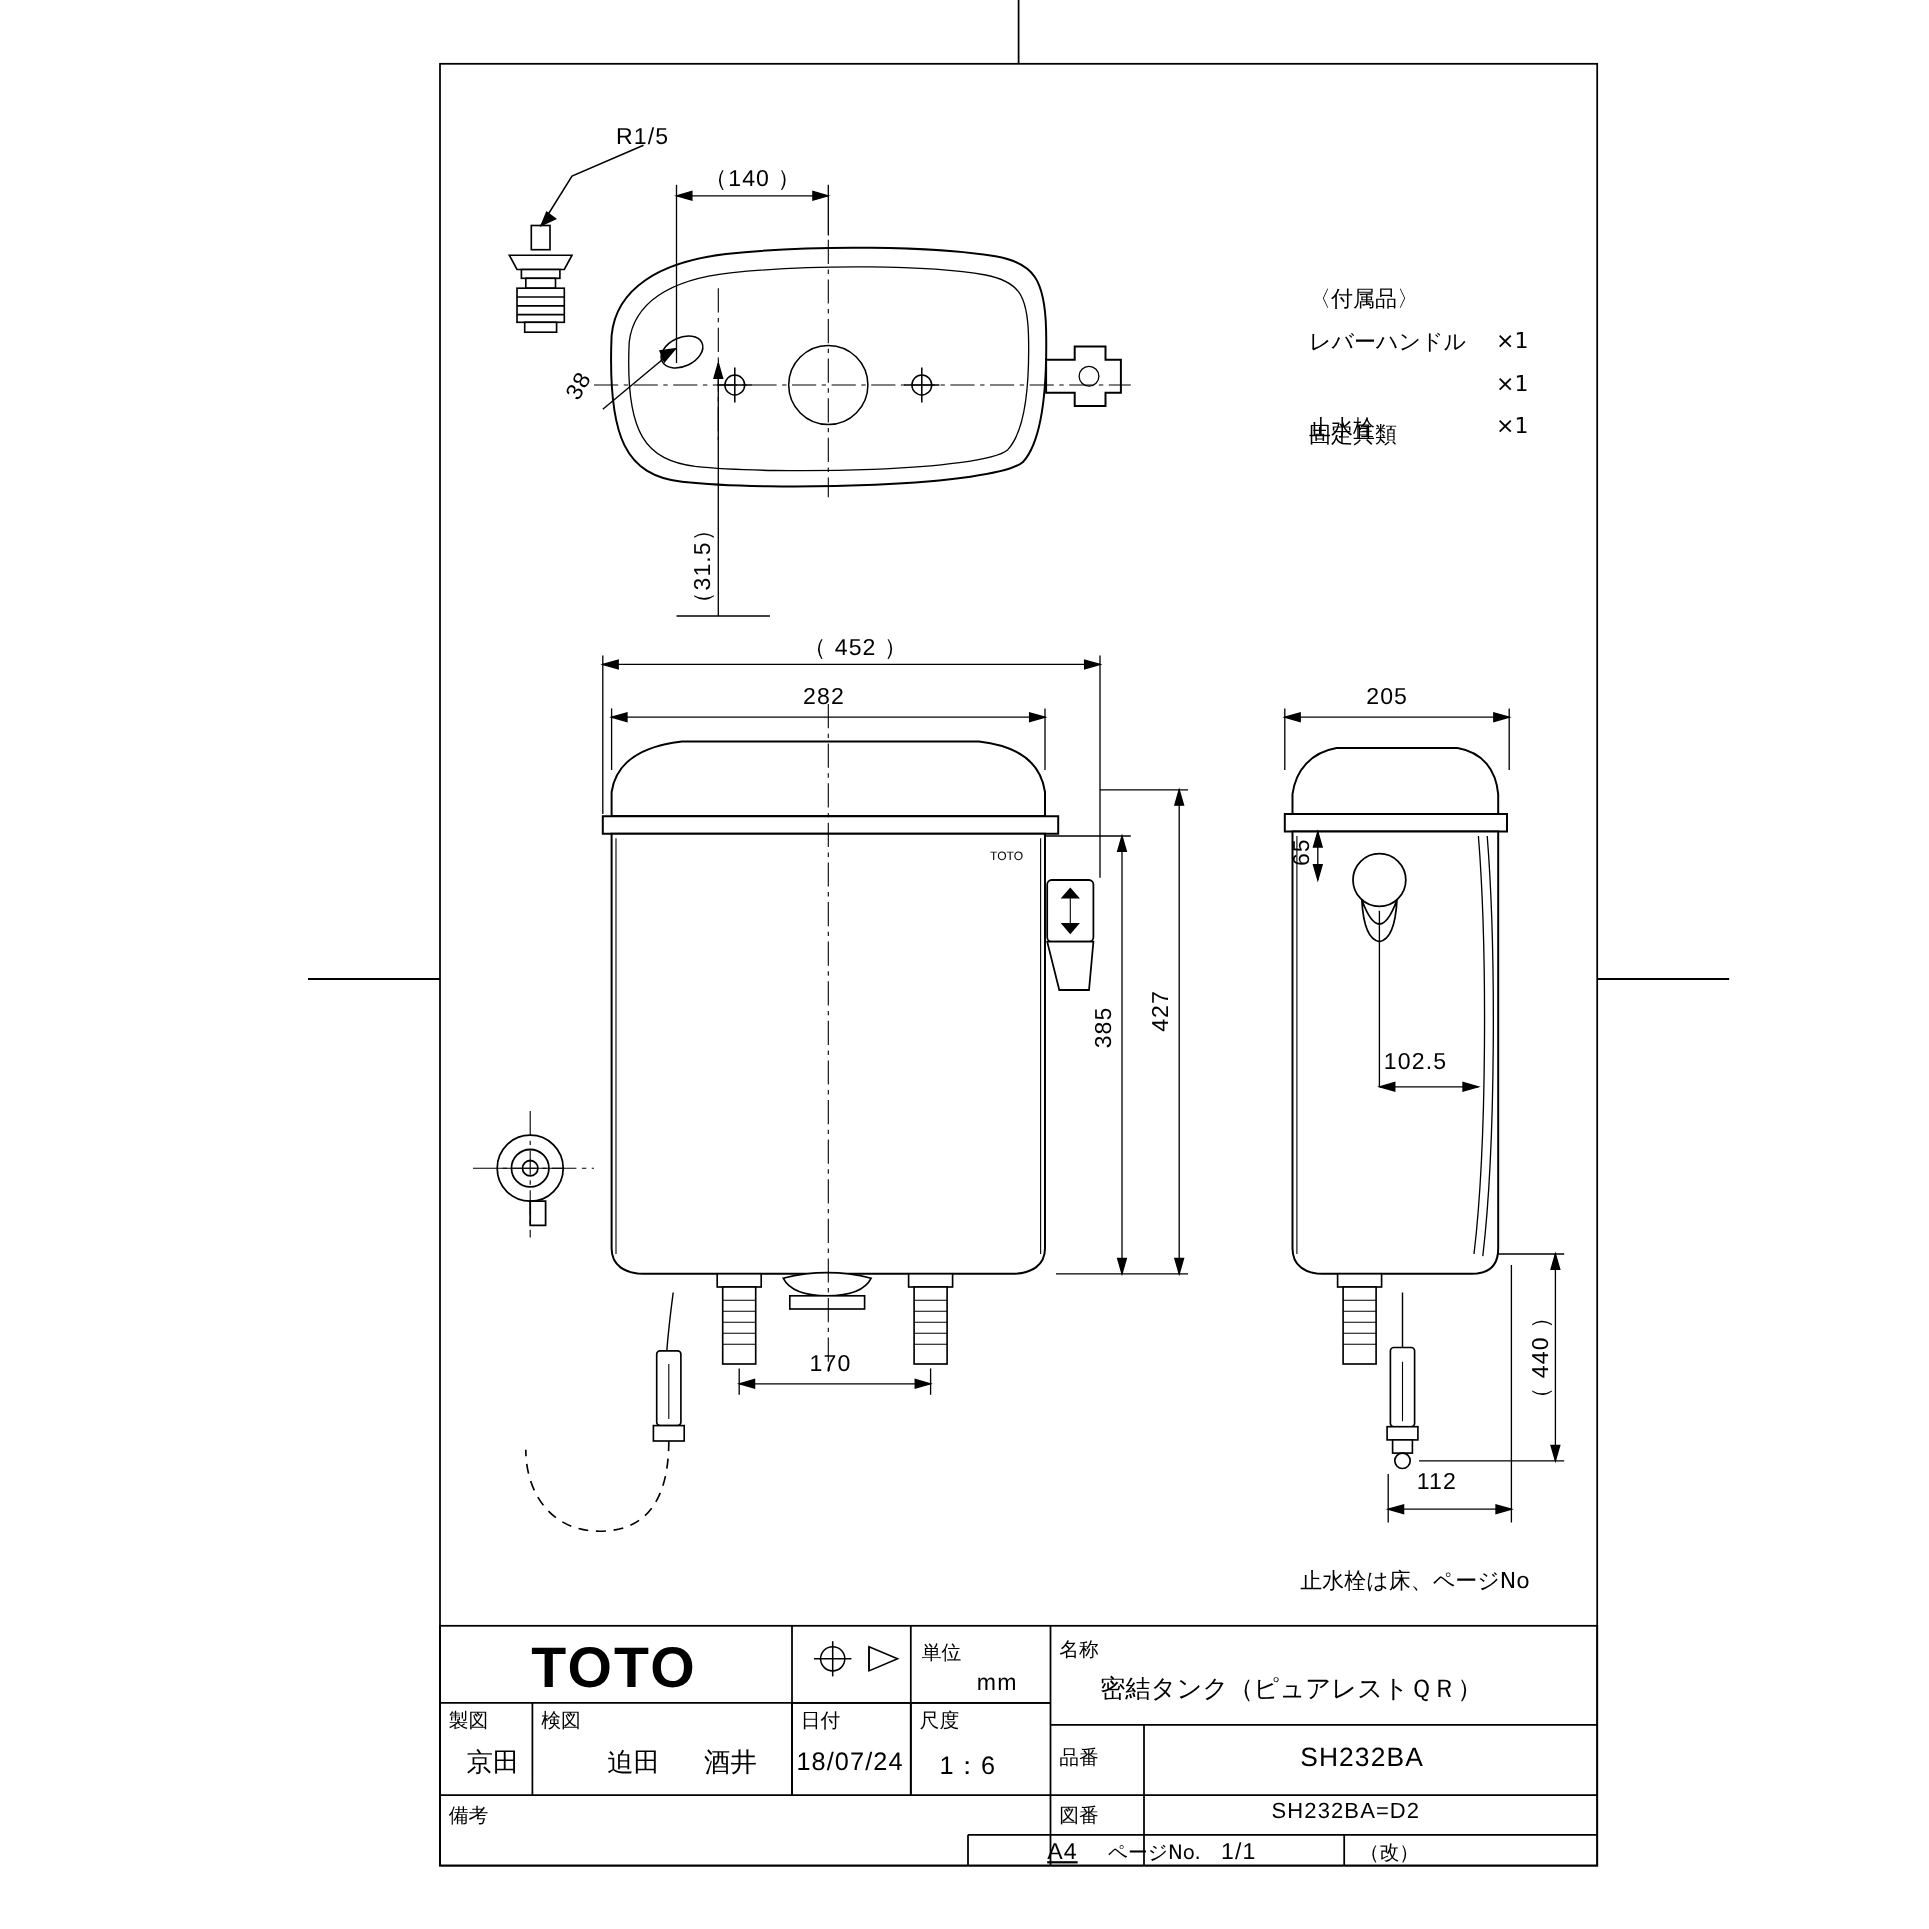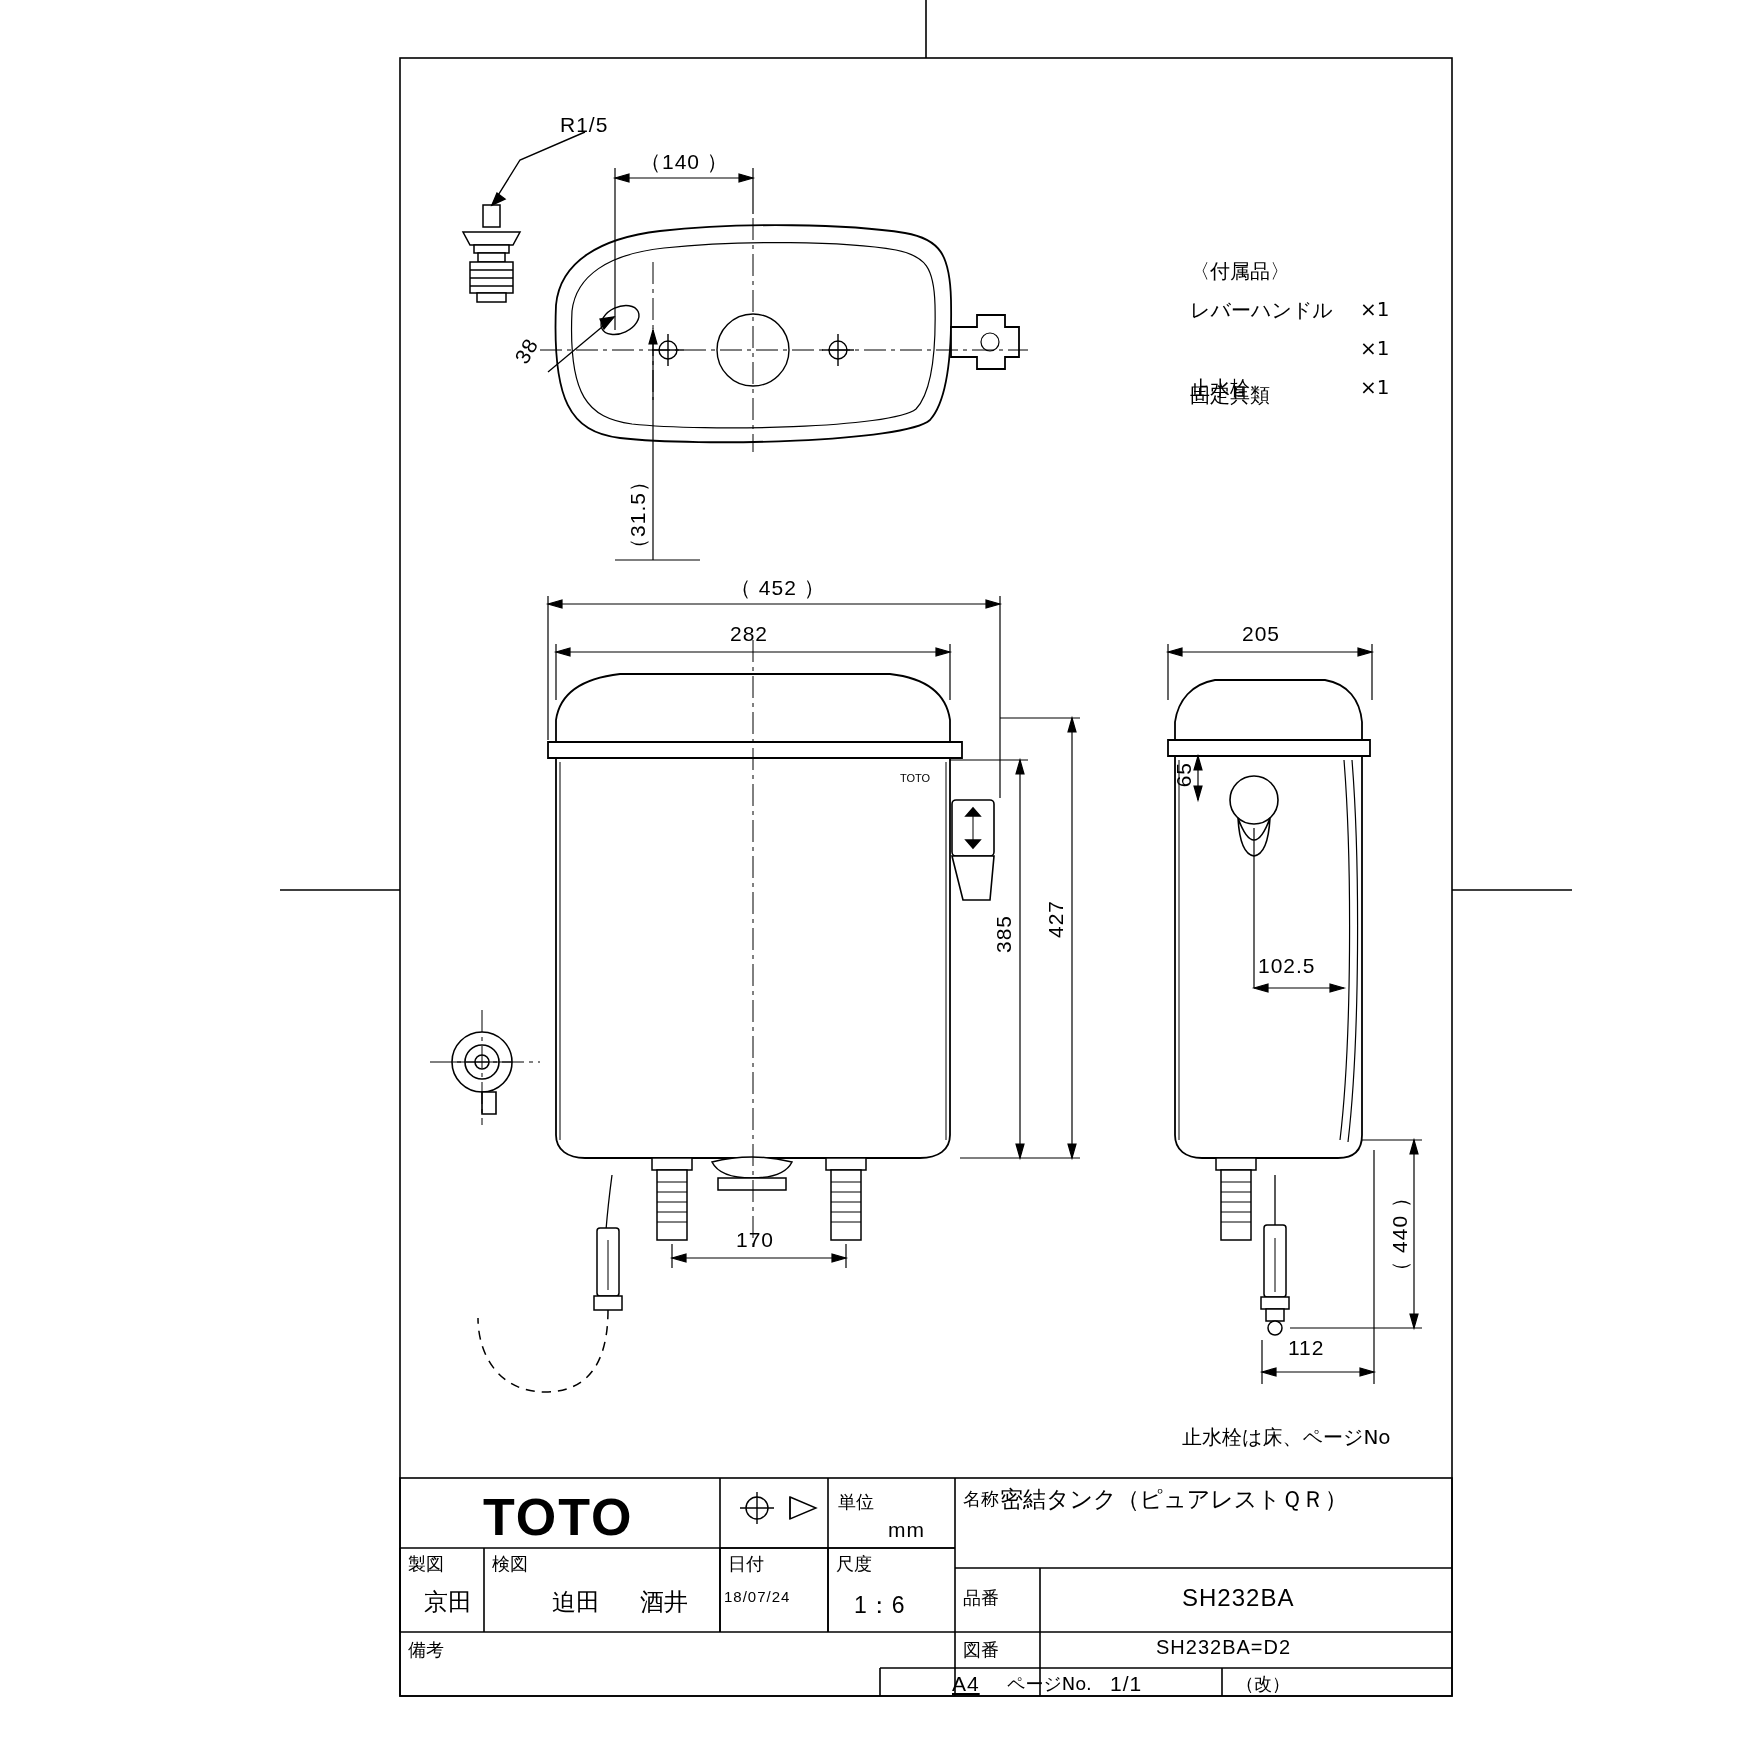--- a/index.html
+++ b/index.html
@@ -326,31 +326,31 @@
   <div class="lbl dim" style="left:1288px;top:1336px;">112</div>
 
   <div class="lbl jp" style="left:1182px;top:1424px;">止水栓は床、ページNo</div>
 
   <div class="lbl toto" style="left:483px;top:1487px;">TOTO</div>
 
   <div class="lbl jp-s" style="left:838px;top:1490px;">単位</div>
   <div class="lbl dim" style="left:888px;top:1518px;">mm</div>
 
   <div class="lbl jp-s" style="left:963px;top:1487px;">名称</div>
-  <div class="lbl jp" style="left:1000px;top:1484px;font-size:23px;">密結タンク（ピュアレストＱＲ）</div>
+  <div class="lbl jp" style="left:1000px;top:1520px;font-size:23px;">密結タンク（ピュアレストＱＲ）</div>
 
   <div class="lbl jp-s" style="left:408px;top:1552px;">製図</div>
   <div class="lbl jp" style="left:424px;top:1586px;font-size:24px;">京田</div>
 
   <div class="lbl jp-s" style="left:492px;top:1552px;">検図</div>
   <div class="lbl jp" style="left:552px;top:1586px;font-size:24px;">迫田</div>
   <div class="lbl jp" style="left:640px;top:1586px;font-size:24px;">酒井</div>
 
   <div class="lbl jp-s" style="left:728px;top:1552px;">日付</div>
-  <div class="lbl dim" style="left:724px;top:1588px;font-size:15px;">18/07/24</div>
+  <div class="lbl dim" style="left:724px;top:1588px;font-size:23px;">18/07/24</div>
 
   <div class="lbl jp-s" style="left:836px;top:1552px;">尺度</div>
   <div class="lbl dim" style="left:854px;top:1590px;font-size:23px;">1：6</div>
 
   <div class="lbl jp-s" style="left:408px;top:1638px;">備考</div>
 
   <div class="lbl jp-s" style="left:963px;top:1586px;">品番</div>
   <div class="lbl dim" style="left:1182px;top:1584px;font-size:24px;">SH232BA</div>
 
   <div class="lbl jp-s" style="left:963px;top:1638px;">図番</div>

